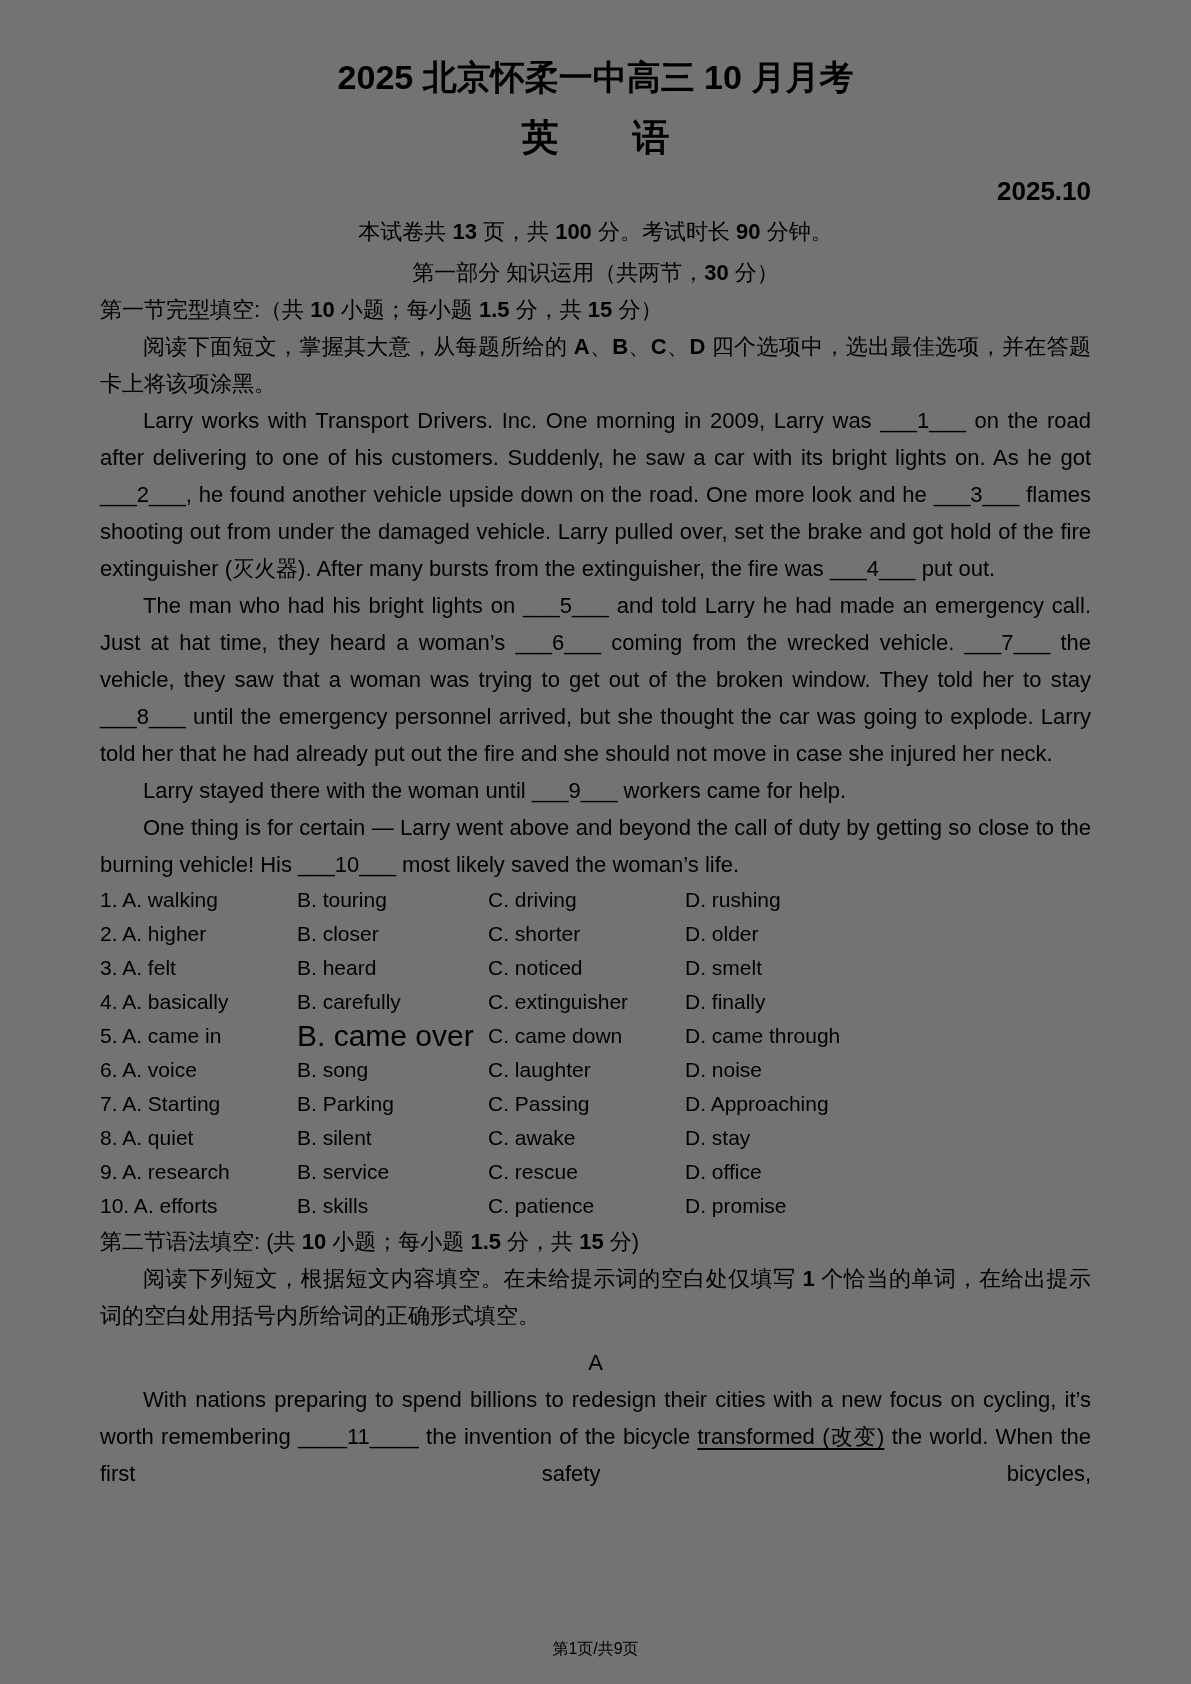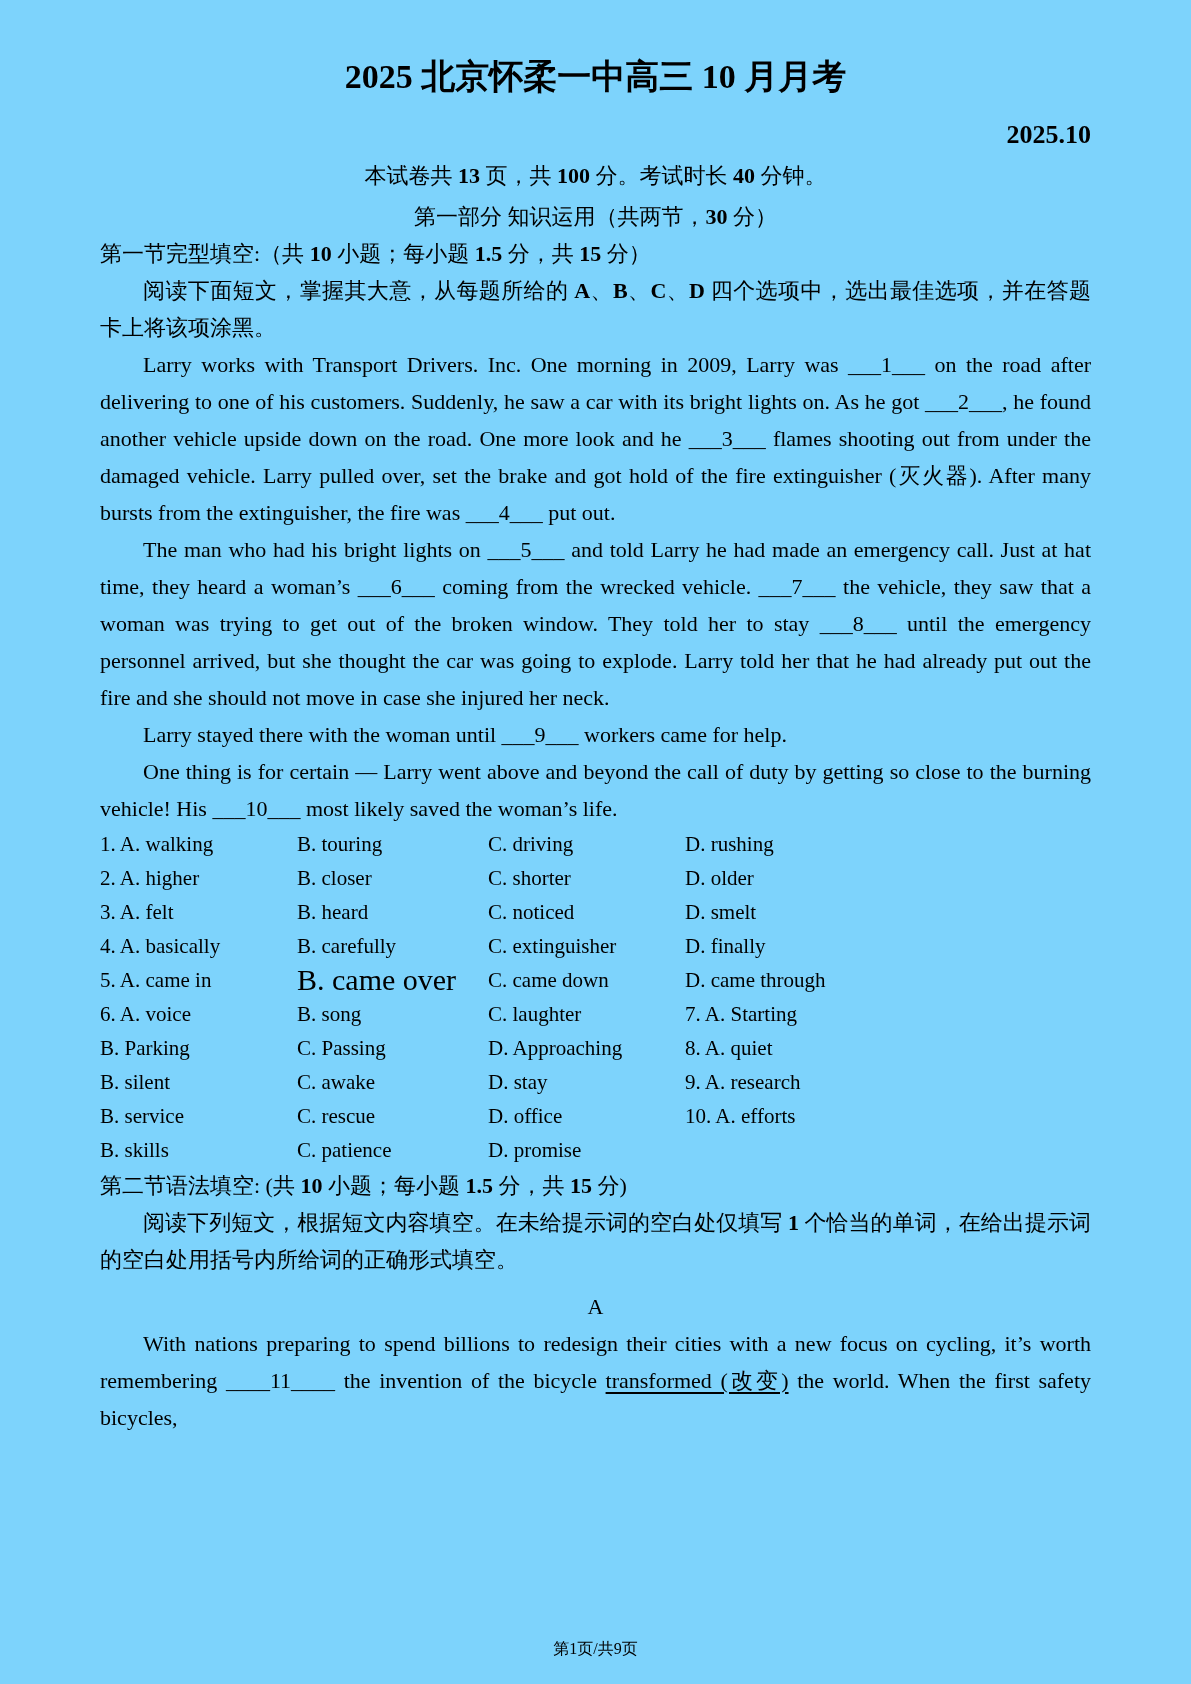--- a/index.html
+++ b/index.html
@@ -2,23 +2,23 @@
 <html><head>
 <meta charset="utf-8">
 <style>
   * { box-sizing: border-box; }
   html, body { margin: 0; padding: 0; background: #ffffff; }
   .page {
     position: relative;
     width: 1191px;
     height: 1684px;
     margin: 0 auto;
-    background: #7dd3fc;
+    background: #737373;
     color: #000000;
-    font-family: Liberation Serif, serif;
+    font-family: Liberation Sans, sans-serif;
     font-size: 22px;
     padding: 56px 100px 24px 100px;
     display: flex;
     flex-direction: column;
   }
   .doc-title {
     text-align: center;
     font-size: 34px;
     font-weight: bold;
     margin: 0 0 16px 0;
@@ -83,23 +83,24 @@
     line-height: 1.4;
   }
   u { text-underline-offset: 4px; }
 </style>
 </head>
 <body>
 
 <div class="page">
 
   <h1 class="doc-title">2025 北京怀柔一中高三 10 月月考</h1>
+  <div class="doc-subject">英　　语</div>
   <div class="doc-date">2025.10</div>
 
-  <div class="paper-info">本试卷共 <b>13</b> 页，共 <b>100</b> 分。考试时长 <b>40</b> 分钟。</div>
+  <div class="paper-info">本试卷共 <b>13</b> 页，共 <b>100</b> 分。考试时长 <b>90</b> 分钟。</div>
   <div class="part-title">第一部分 知识运用（共两节，<b>30</b> 分）</div>
 
   <div class="section-title">第一节完型填空:（共 <b>10</b> 小题；每小题 <b>1.5</b> 分，共 <b>15</b> 分）</div>
   <p class="para">阅读下面短文，掌握其大意，从每题所给的 <b>A</b>、<b>B</b>、<b>C</b>、<b>D</b> 四个选项中，选出最佳选项，并在答题卡上将该项涂黑。</p>
 
   <p class="para">Larry works with Transport Drivers. Inc. One morning in 2009, Larry was ___1___ on the road after delivering to one of his customers. Suddenly, he saw a car with its bright lights on. As he got ___2___, he found another vehicle upside down on the road. One more look and he ___3___ flames shooting out from under the damaged vehicle. Larry pulled over, set the brake and got hold of the fire extinguisher (灭火器). After many bursts from the extinguisher, the fire was ___4___ put out.</p>
   <p class="para">The man who had his bright lights on ___5___ and told Larry he had made an emergency call. Just at hat time, they heard a woman’s ___6___ coming from the wrecked vehicle. ___7___ the vehicle, they saw that a woman was trying to get out of the broken window. They told her to stay ___8___ until the emergency personnel arrived, but she thought the car was going to explode. Larry told her that he had already put out the fire and she should not move in case she injured her neck.</p>
   <p class="para">Larry stayed there with the woman until ___9___ workers came for help.</p>
   <p class="para">One thing is for certain — Larry went above and beyond the call of duty by getting so close to the burning vehicle! His ___10___ most likely saved the woman’s life.</p>
 
@@ -120,20 +121,21 @@
       <div class="opt-cell">B. carefully</div>
       <div class="opt-cell">C. extinguisher</div>
       <div class="opt-cell">D. finally</div>
       <div class="opt-cell">5. A. came in</div>
       <div class="opt-cell opt-big">B. came over</div>
       <div class="opt-cell">C. came down</div>
       <div class="opt-cell">D. came through</div>
       <div class="opt-cell">6. A. voice</div>
       <div class="opt-cell">B. song</div>
       <div class="opt-cell">C. laughter</div>
+      <div class="opt-cell">D. noise</div>
       <div class="opt-cell">7. A. Starting</div>
       <div class="opt-cell">B. Parking</div>
       <div class="opt-cell">C. Passing</div>
       <div class="opt-cell">D. Approaching</div>
       <div class="opt-cell">8. A. quiet</div>
       <div class="opt-cell">B. silent</div>
       <div class="opt-cell">C. awake</div>
       <div class="opt-cell">D. stay</div>
       <div class="opt-cell">9. A. research</div>
       <div class="opt-cell">B. service</div>

